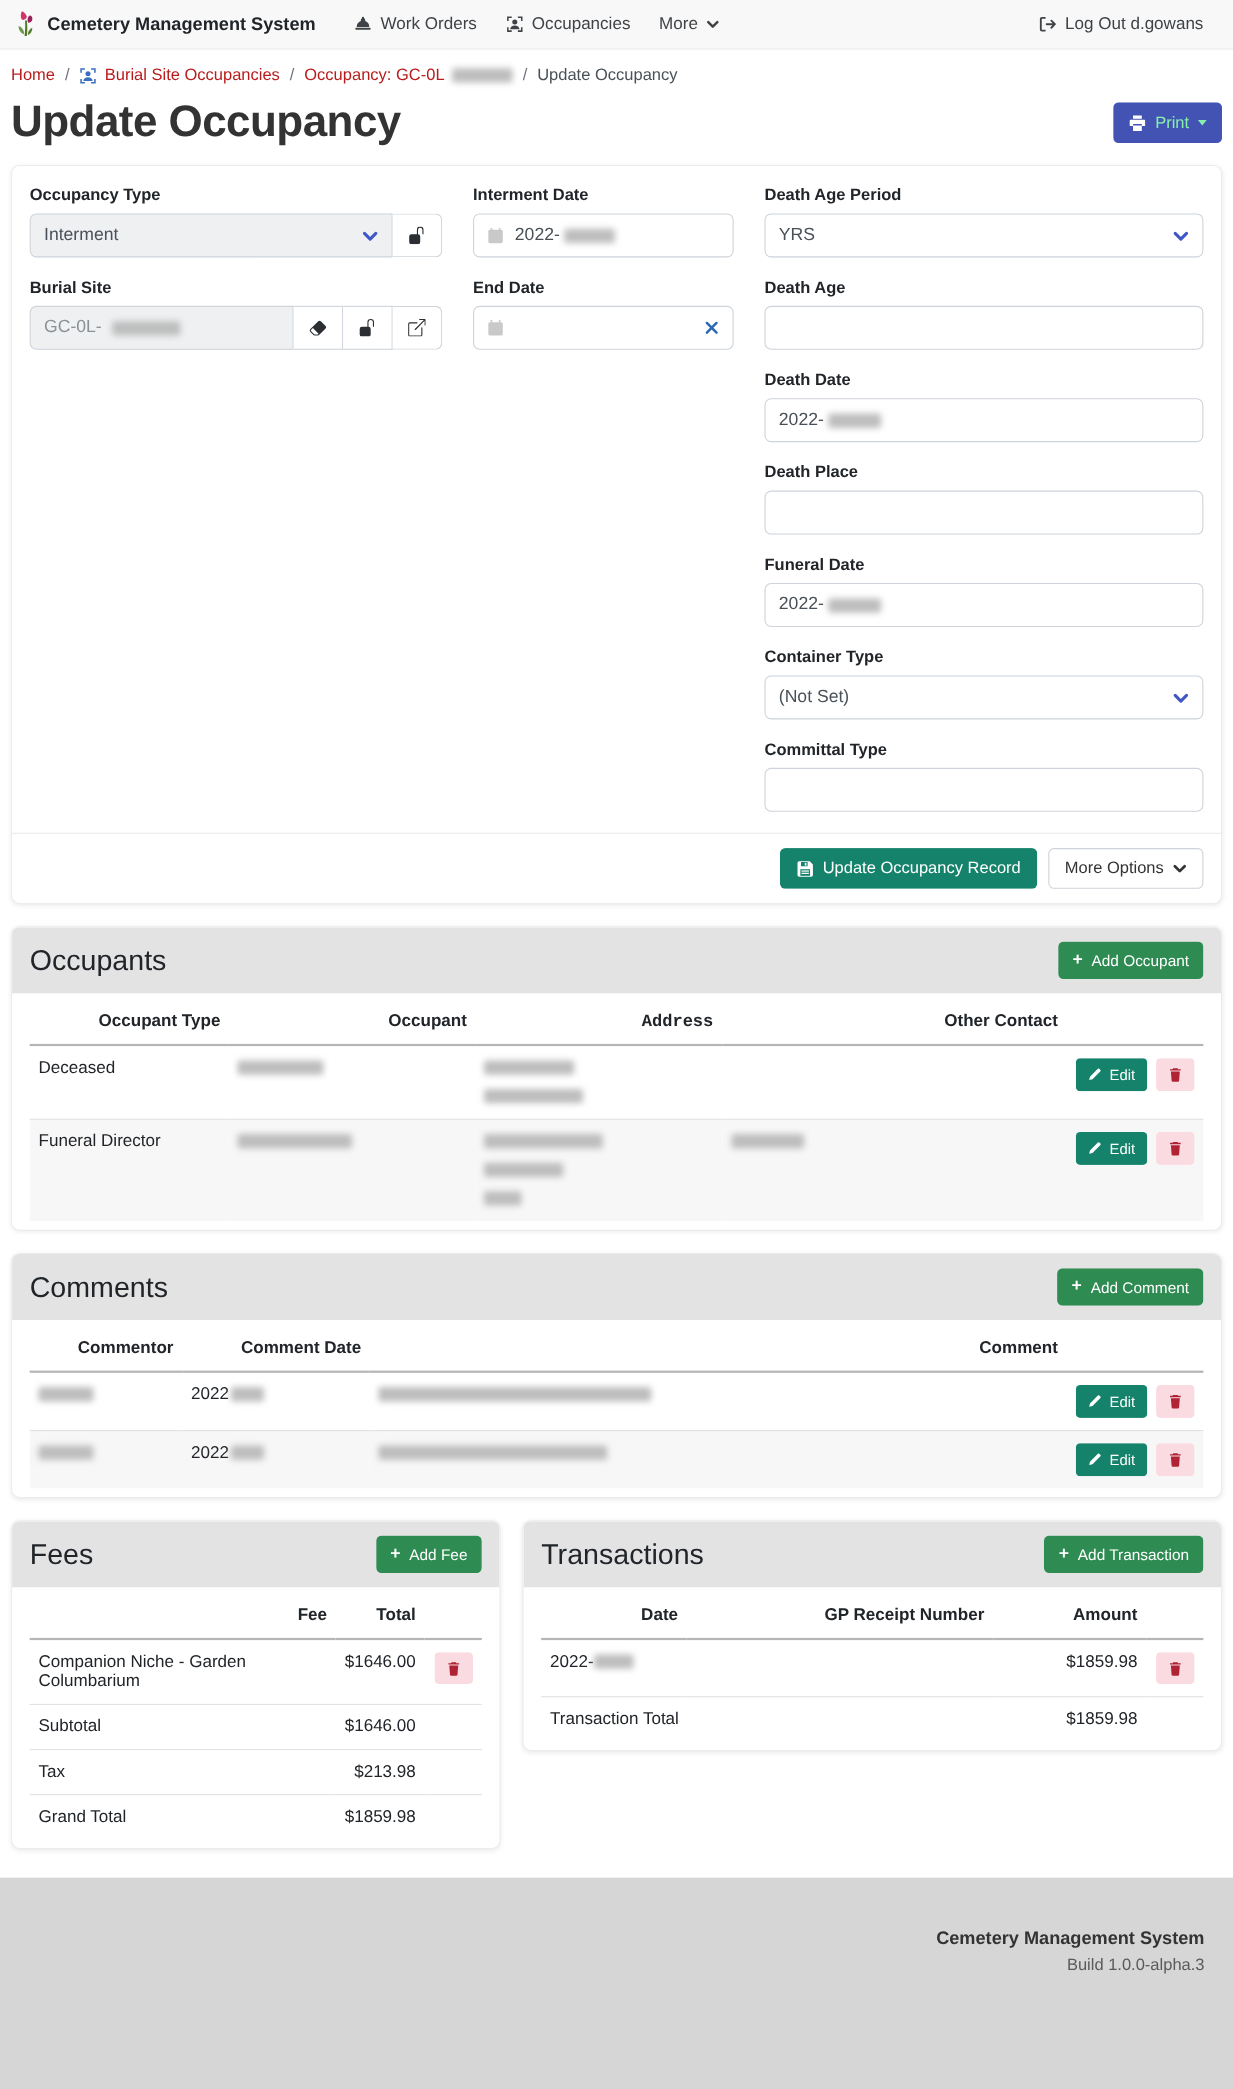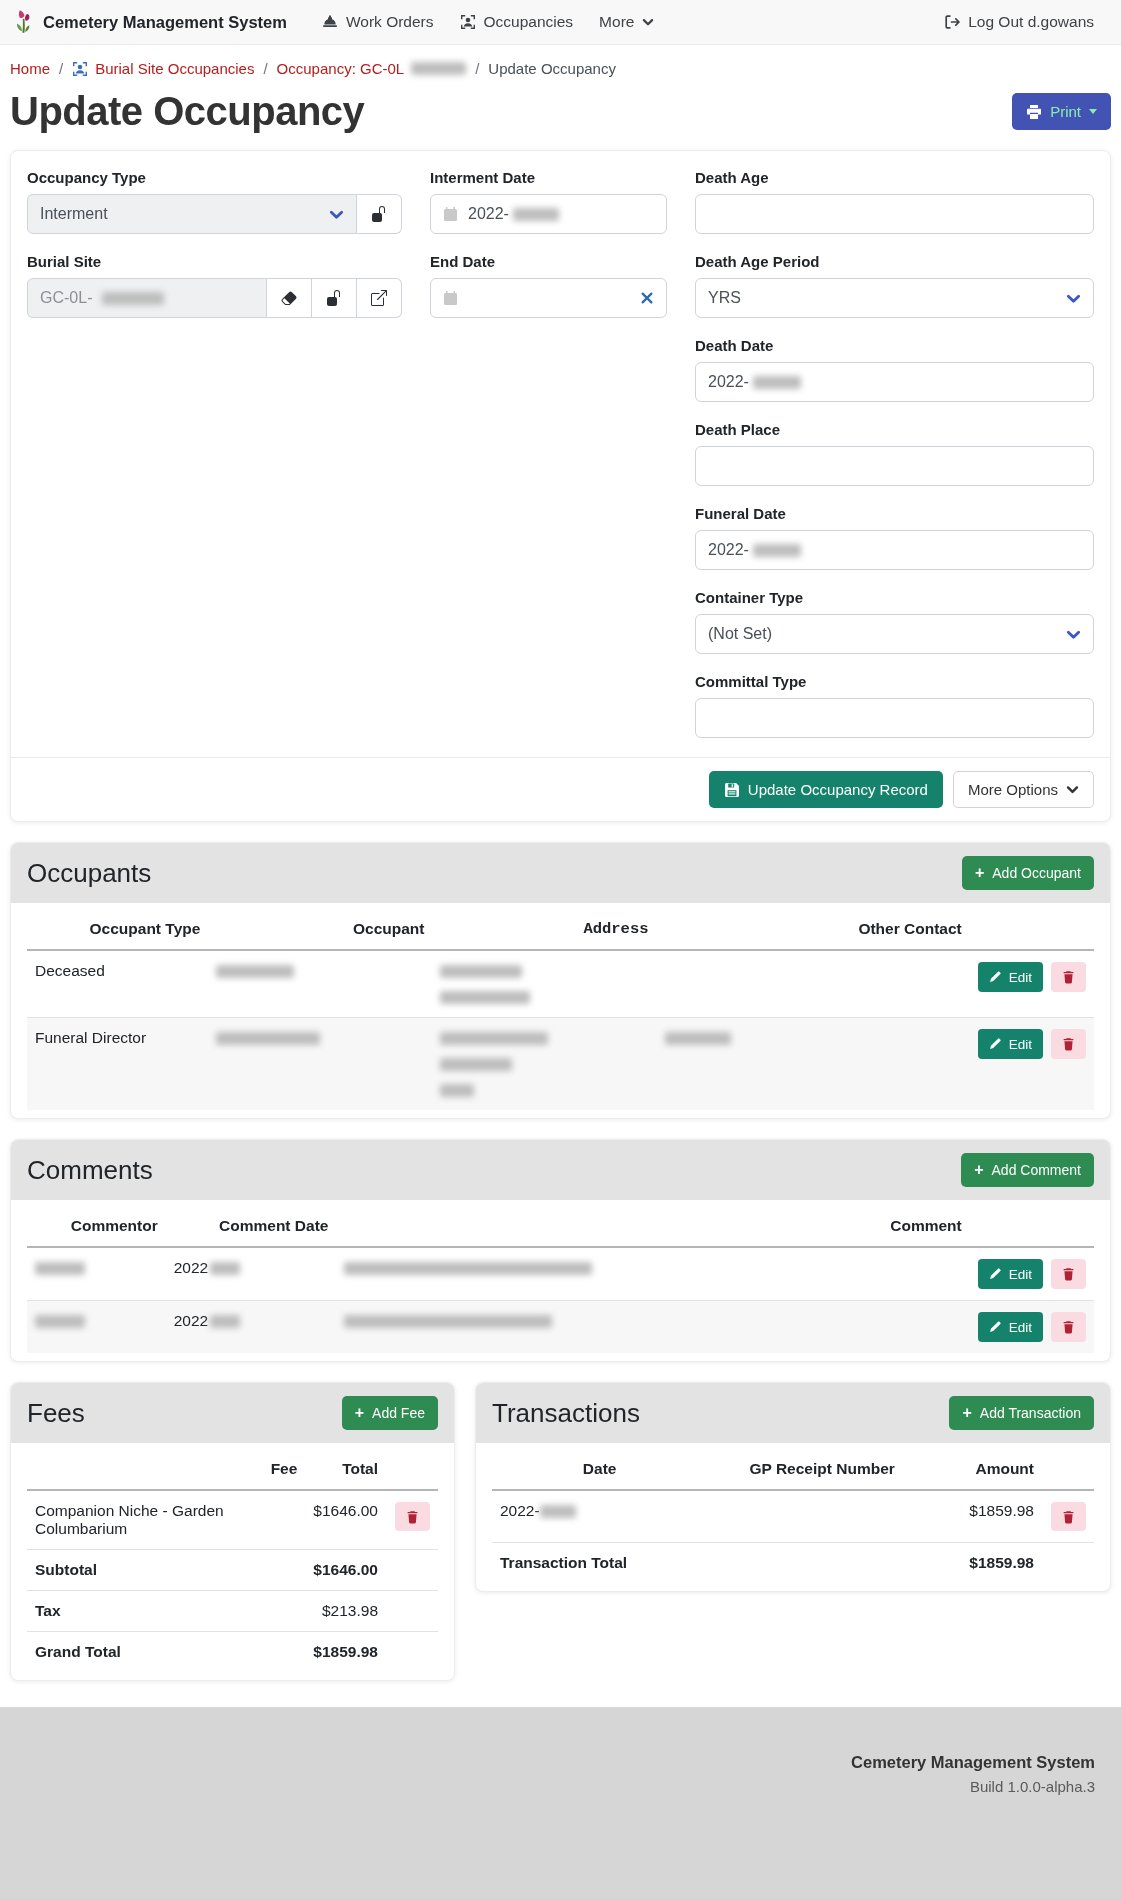--- a/index.html
+++ b/index.html
@@ -105,21 +105,21 @@
   td { padding:11px 8px; border-bottom:1px solid #e2e2e2; vertical-align:top; }
   tr:last-child td { border-bottom:none; }
   tr.striped td { background:#f7f7f7; }
   .cell-actions { text-align:right; white-space:nowrap; width:120px; }
   .actions-flex { display:flex; gap:8px; justify-content:flex-end; }
   .btn-edit { background:#15836b; color:#fff; font-size:13.5px; padding:6.5px 10px; border-radius:4px; }
   .btn-del { background:#fadbe1; color:#b02334; padding:6.5px 10px; border-radius:4px; }
   .trash-icon { width:13px; height:14px; }
   .addr-line { margin-bottom:8px; }
   .num-cell { text-align:right; }
-  .bold { font-weight:700;margin-top:16px; }
+  .bold { font-weight:400;margin-top:16px; }
 
   .two-col { display:grid; grid-template-columns:445px 1fr; gap:20px; align-items:start; }
 
   
   .footer { background:#d6d6d6; margin-top:26px; padding:46px 0 140px; }
   .footer-inner { padding:0 26px; text-align:right; }
   .footer-title { font-weight:700; font-size:16.5px; color:#333; margin-bottom:6px; }
   .footer-build { font-size:15px; color:#5a5a5a; }
 </style>
 </head>
@@ -302,34 +302,34 @@
                 <svg class="clear-x" viewBox="0 0 16 16" fill="none" stroke="currentColor" stroke-width="2.6" stroke-linecap="round">
                     <path d="M3 3l10 10M13 3 3 13"></path>
                   </svg>
               </span>
             </div>
           </div>
         </div>
 
         <div>
           <div class="field">
-            <span class="field-label">Death Age</span>
-            <div class="control">
-              <input value="" style="">
-            </div>
-          </div>
-          <div class="field">
             <span class="field-label">Death Age Period</span>
             <div class="control select">
               <span>YRS</span>
               <span>
                 <svg class="chev-blue" viewBox="0 0 16 16" fill="none" stroke="currentColor" stroke-width="3" stroke-linecap="round" stroke-linejoin="round">
                     <path d="M2.5 5.5 8 11l5.5-5.5"></path>
                   </svg>
               </span>
+            </div>
+          </div>
+          <div class="field">
+            <span class="field-label">Death Age</span>
+            <div class="control">
+              <input value="" style="">
             </div>
           </div>
           <div class="field">
             <span class="field-label">Death Date</span>
             <div class="control">
               <span>2022-</span>
               <span class="redact" style="width:48px;margin-left:-6px;"></span>
             </div>
           </div>
           <div class="field">

